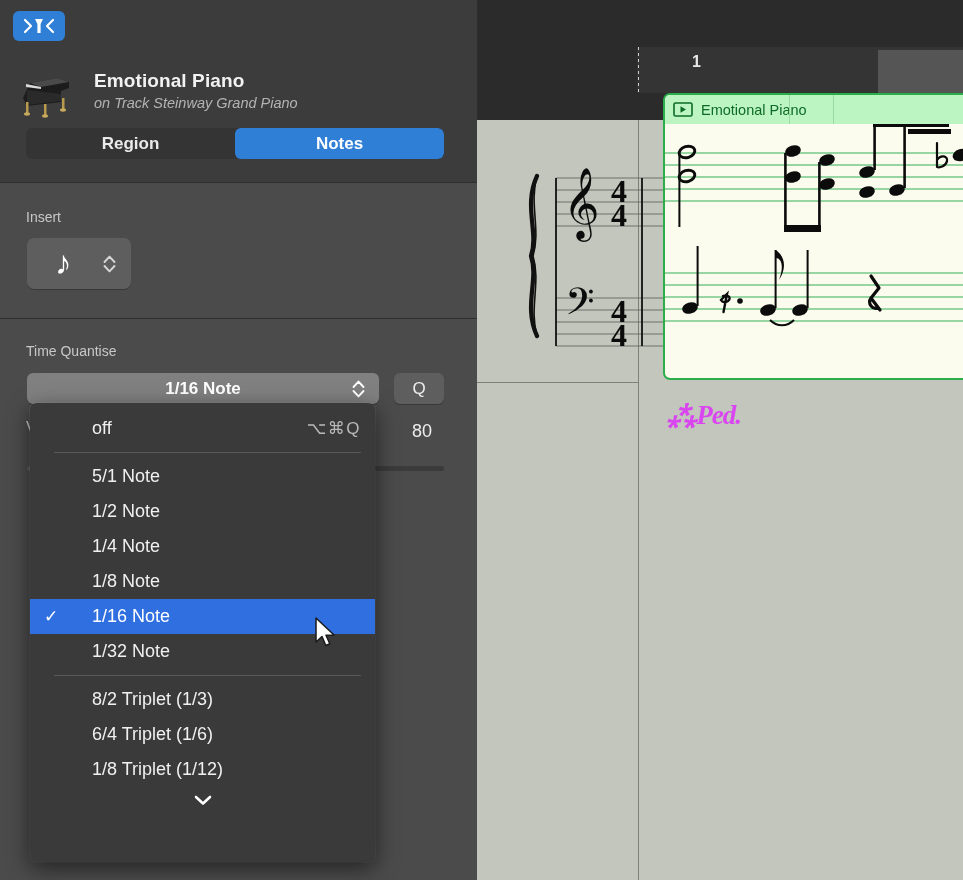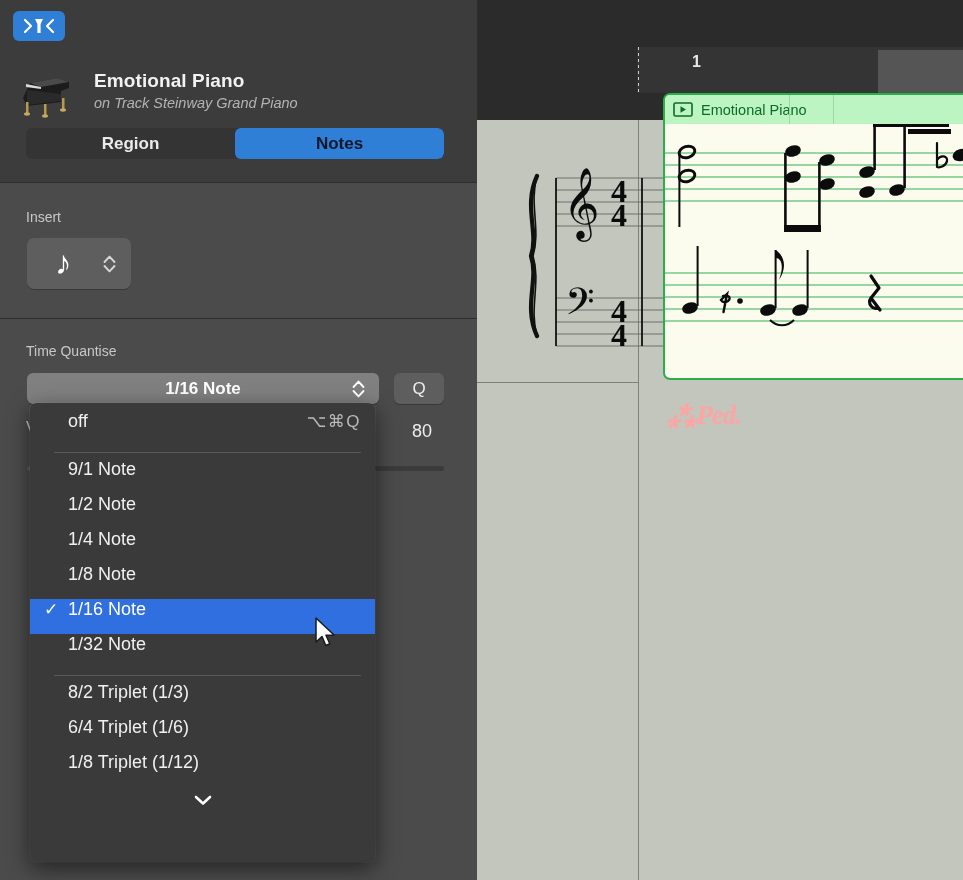--- a/index.html
+++ b/index.html
@@ -95,21 +95,21 @@
     align-items: center;
     justify-content: center;
     font-size: 17px;
     font-weight: bold;
     color: #eaeaea;
     cursor: pointer;
     border-radius: 6px;
   }
   .seg-item.active {
     background: #2f7fd6;
-    color: #0f172a;
+    color: #ffffff;
   }
 
   .divider {
     position: absolute;
     left: 0;
     width: 477px;
     height: 1px;
     background: #2e2e2e;
   }
 
@@ -224,26 +224,27 @@
     box-shadow: 0 6px 22px rgba(0,0,0,.55), 0 0 0 1px rgba(255,255,255,.06);
     padding: 8px 0 6px 0;
     box-sizing: border-box;
     overflow: hidden;
     z-index: 30;
   }
   .menu-item {
     position: relative;
     height: 35px;
     display: flex;
-    align-items: flex-start;
+    align-items: center;
     padding: 0 14px 0 14px;
     color: #f0f0f0;
     font-size: 18px;
     cursor: default;
     box-sizing: border-box;
+    gap: 24px;
   }
   .menu-item .check {
     width: 24px;
     flex: 0 0 24px;
     font-size: 17px;
     color: #ffffff;
     text-align: left;
   }
   .menu-item .mi-label {
     flex: 1 1 auto;
@@ -391,21 +392,21 @@
     width: 1px; height: 29px;
     background: #9bd9a4;
   }
   .pedal-mark {
     position: absolute;
     left: 190px; top: 395px;
     font-family: "Liberation Serif", serif;
     font-size: 27px;
     font-style: italic;
     font-weight: bold;
-    color: #fca5a5;
+    color: #d946ef;
     letter-spacing: -1px;
     z-index: 8;
   }
 </style>
 </head>
 <body>
 
 <div id="app">
 
   <div class="sidebar">
@@ -479,21 +480,21 @@
   <div class="menu" id="quantise-menu">
 
     <div class="menu-item">
         <span class="check"></span>
         <span class="mi-label">off</span>
         <span class="shortcut">⌥⌘Q</span>
       </div>
       <div class="menu-sep"></div>
       <div class="menu-item">
         <span class="check"></span>
-        <span class="mi-label">9/1 Note</span>
+        <span class="mi-label">5/1 Note</span>
       </div>
       <div class="menu-item">
         <span class="check"></span>
         <span class="mi-label">1/2 Note</span>
       </div>
       <div class="menu-item">
         <span class="check"></span>
         <span class="mi-label">1/4 Note</span>
       </div>
       <div class="menu-item">

